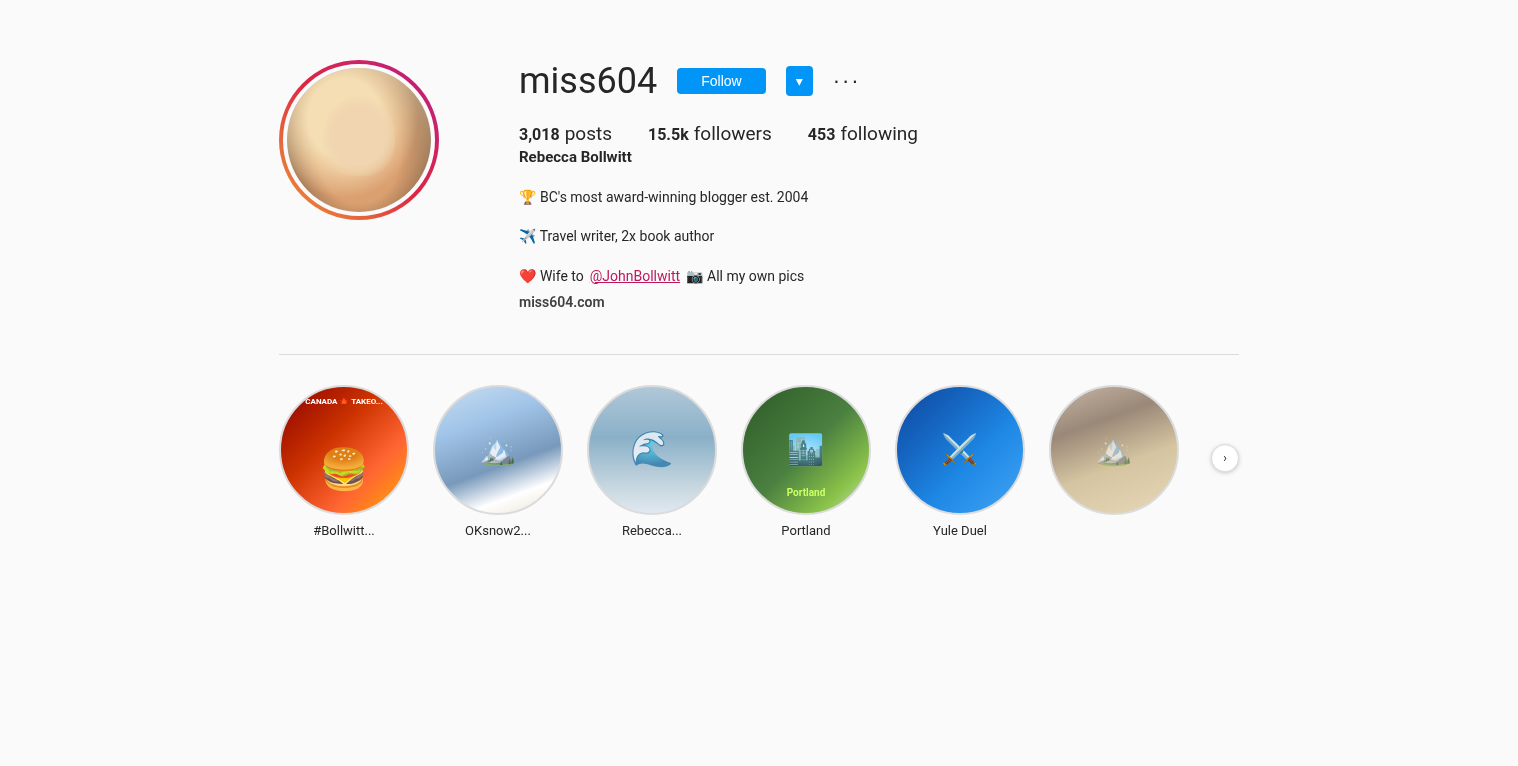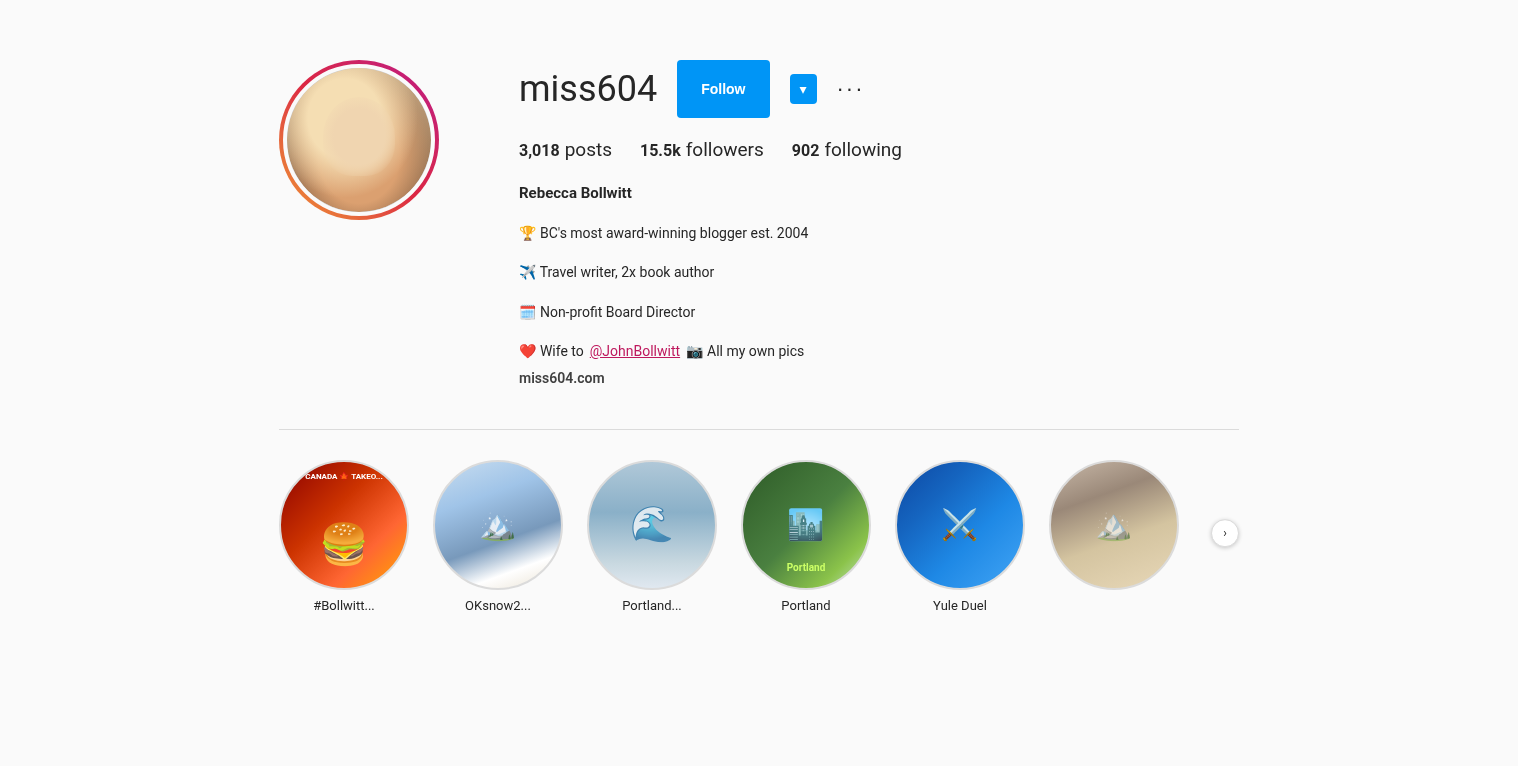--- a/index.html
+++ b/index.html
@@ -83,24 +83,24 @@
     .profile-username {
       font-size: 36px;
       font-weight: 400;
       color: #262626;
     }
 
     .follow-btn {
       background: #0095f6;
       color: white;
       border: none;
-      padding: 21px 24px;
+      padding: 5px 24px;
       border-radius: 4px;
       font-size: 14px;
-      font-weight: 700;
+      font-weight: 400;
       cursor: pointer;
     }
 
     .follow-dropdown-btn {
       background: #0095f6;
       color: white;
       border: none;
       padding: 7px 10px;
       border-radius: 4px;
       font-size: 12px;
@@ -121,22 +121,21 @@
       font-size: 22px;
       cursor: pointer;
       color: #262626;
       letter-spacing: 2px;
       display: flex;
       align-items: center;
     }
 
     .profile-stats {
       display: flex;
-      gap: 28px;
-      margin-bottom: 20px;
+      gap: 36px;
       align-items: flex-end;
     }
 
     .stat-item {
       display: flex;
       gap: 5px;
       align-items: baseline;
     }
 
     .stat-count {
@@ -359,30 +358,29 @@
       <div class="profile-stats">
         <div class="stat-item">
           <span class="stat-count">3,018</span>
           <span class="stat-label">posts</span>
         </div>
         <div class="stat-item">
           <span class="stat-count">15.5k</span>
           <span class="stat-label">followers</span>
         </div>
         <div class="stat-item">
-          <span class="stat-count">902</span>
+          <span class="stat-count">453</span>
           <span class="stat-label">following</span>
         </div>
       </div>
 
       <div class="profile-bio">
         <div class="bio-name">Rebecca Bollwitt</div>
         <div class="bio-line">🏆 BC's most award-winning blogger est. 2004</div>
         <div class="bio-line">✈️ Travel writer, 2x book author</div>
-        <div class="bio-line">🗓️ Non-profit Board Director</div>
         <div class="bio-line">
           <span>❤️ Wife to</span>
           <a class="mention" href="#">@JohnBollwitt</a>
           <span>📷  All my own pics</span>
         </div>
         <a class="bio-link" href="#">miss604.com</a>
       </div>
 
     </div>
   </div>
@@ -399,21 +397,21 @@
         <div class="story-item">
           <div class="story-circle story-2">
             <div class="story-content"></div>
           </div>
           <span class="story-label">OKsnow2...</span>
         </div>
         <div class="story-item">
           <div class="story-circle story-3">
             <div class="story-content"></div>
           </div>
-          <span class="story-label">Portland...</span>
+          <span class="story-label">Rebecca...</span>
         </div>
         <div class="story-item">
           <div class="story-circle story-5">
             <div class="story-content"></div>
           </div>
           <span class="story-label">Portland</span>
         </div>
         <div class="story-item">
           <div class="story-circle story-6">
             <div class="story-content"></div>

